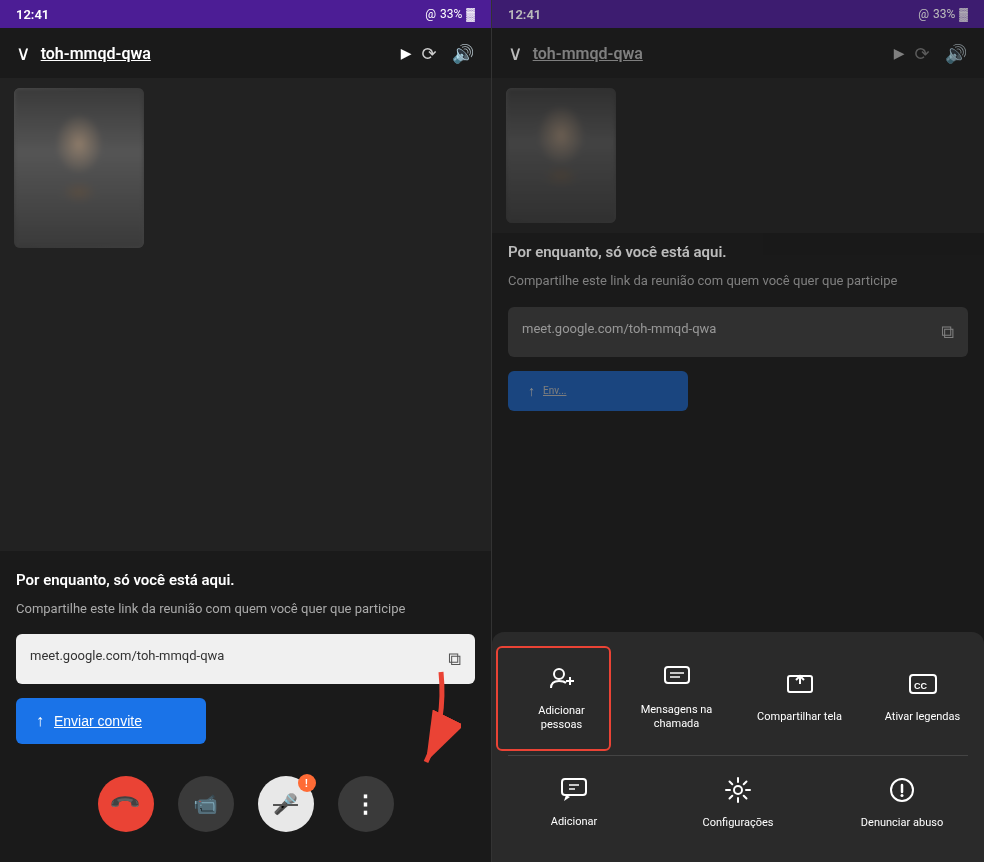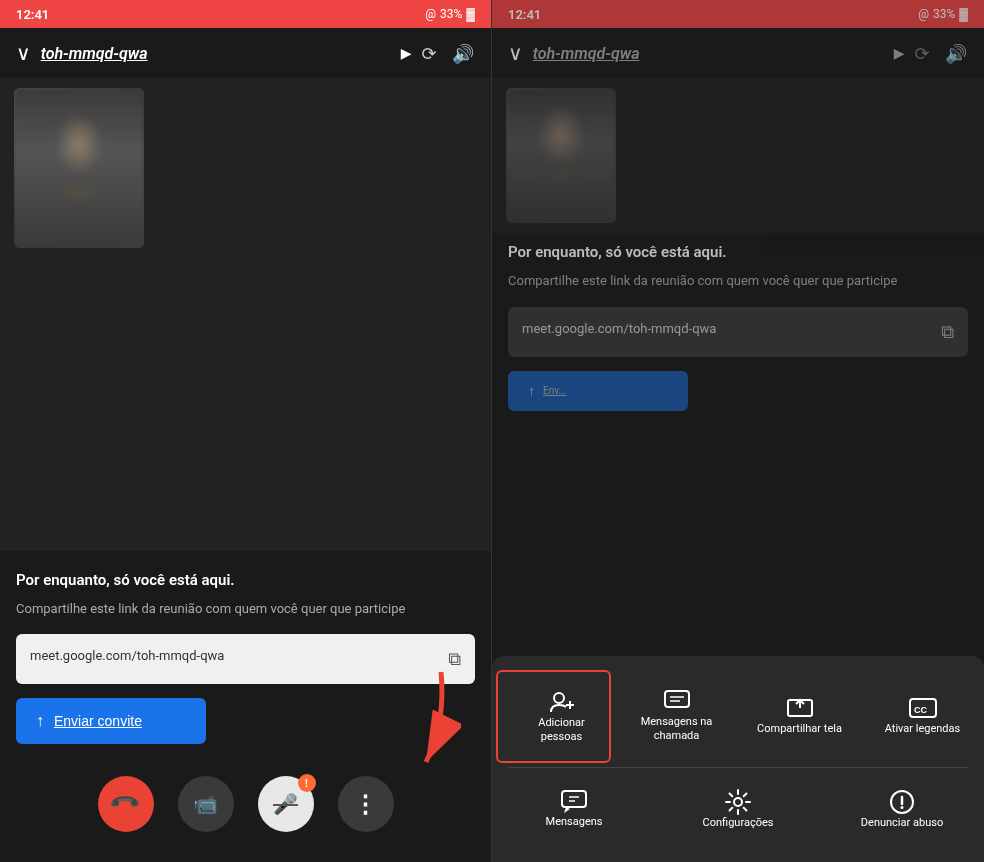--- a/index.html
+++ b/index.html
@@ -26,21 +26,21 @@
     .phone-screen.left {
       border-right: 1px solid #333;
     }
 
     
     .status-bar {
       display: flex;
       justify-content: space-between;
       align-items: center;
       padding: 6px 16px;
-      background: #ef4444;
+      background: #4c1d95;
       height: 28px;
     }
 
     .status-bar .time {
       color: #fff;
       font-size: 13px;
       font-weight: 600;
     }
 
     .status-bar .icons {
@@ -66,21 +66,20 @@
       font-size: 20px;
       cursor: pointer;
     }
 
     .top-bar .meeting-code {
       color: #fff;
       font-size: 16px;
       font-weight: 600;
       text-decoration: underline;
       flex: 1;
-      font-style: italic;
     }
 
     .top-bar .arrow-icon {
       color: #fff;
       font-size: 14px;
     }
 
     .top-bar .icons {
       display: flex;
       gap: 16px;
@@ -272,21 +271,21 @@
       padding: 10px 0 0 0;
     }
 
     .menu-item {
       display: flex;
       flex-direction: column;
       align-items: center;
       justify-content: center;
       padding: 16px 8px;
       cursor: pointer;
-      gap: 0;
+      gap: 12px;
       position: relative;
     }
 
     .menu-item.highlighted {
       border: 2px solid #ea4335;
       border-radius: 6px;
       margin: 4px;
       padding-left: 24px;
     }
 
@@ -479,21 +478,21 @@
 
     <div class="menu-row2">
 
       <div class="menu-item">
         <svg width="28" height="26" viewBox="0 0 28 26">
           <rect x="2" y="2" width="24" height="16" rx="3" fill="none" stroke="white" stroke-width="2"></rect>
           <line x1="9" y1="8" x2="19" y2="8" stroke="white" stroke-width="1.5"></line>
           <line x1="9" y1="12" x2="15" y2="12" stroke="white" stroke-width="1.5"></line>
           <path d="M6 18 L4 24 L10 20" fill="white"></path>
         </svg>
-        <span class="menu-label">Mensagens</span>
+        <span class="menu-label">Adicionar</span>
       </div>
 
       <div class="menu-item">
         <svg width="28" height="28" viewBox="0 0 28 28">
           <circle cx="14" cy="14" r="4" fill="none" stroke="white" stroke-width="2"></circle>
           <path d="M14 2 L14 6 M14 22 L14 26 M2 14 L6 14 M22 14 L26 14 M5.5 5.5 L8.3 8.3 M19.7 19.7 L22.5 22.5 M5.5 22.5 L8.3 19.7 M19.7 8.3 L22.5 5.5" stroke="white" stroke-width="2" stroke-linecap="round"></path>
         </svg>
         <span class="menu-label">Configurações</span>
       </div>
 

